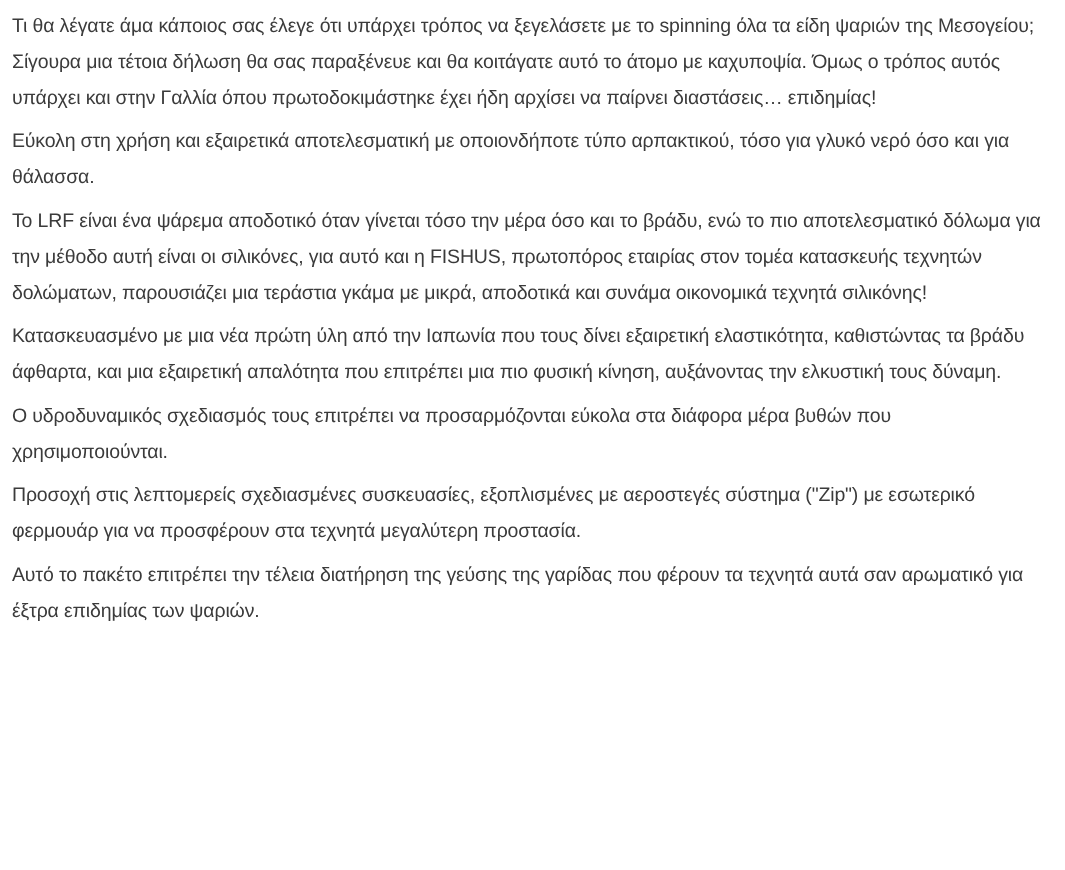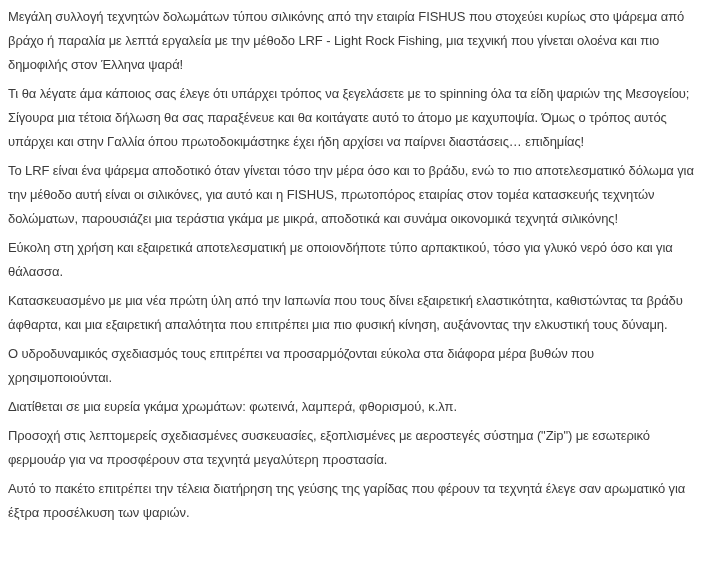--- a/index.html
+++ b/index.html
@@ -24,22 +24,20 @@
     text-align: left;
   }
   .description p {
     margin: 0 0 5px 0;
   }
 </style>
 </head>
 <body>
 
 <main class="description">
-  <p>Μεγάλη συλλογή τεχνητών δολωμάτων τύπου σιλικόνης από την εταιρία FISHUS που στοχεύει κυρίως στο ψάρεμα από βράχο ή παραλία με λεπτά εργαλεία με την μέθοδο LRF - Light Rock Fishing, μια τεχνική που γίνεται ολοένα και πιο δημοφιλής στον Έλληνα ψαρά!</p>
   <p>Τι θα λέγατε άμα κάποιος σας έλεγε ότι υπάρχει τρόπος να ξεγελάσετε με το spinning όλα τα είδη ψαριών της Μεσογείου; Σίγουρα μια τέτοια δήλωση θα σας παραξένευε και θα κοιτάγατε αυτό το άτομο με καχυποψία. Όμως ο τρόπος αυτός υπάρχει και στην Γαλλία όπου πρωτοδοκιμάστηκε έχει ήδη αρχίσει να παίρνει διαστάσεις… επιδημίας!</p>
+  <p>Εύκολη στη χρήση και εξαιρετικά αποτελεσματική με οποιονδήποτε τύπο αρπακτικού, τόσο για γλυκό νερό όσο και για θάλασσα.</p>
   <p>Το LRF είναι ένα ψάρεμα αποδοτικό όταν γίνεται τόσο την μέρα όσο και το βράδυ, ενώ το πιο αποτελεσματικό δόλωμα για την μέθοδο αυτή είναι οι σιλικόνες, για αυτό και η FISHUS, πρωτοπόρος εταιρίας στον τομέα κατασκευής τεχνητών δολώματων, παρουσιάζει μια τεράστια γκάμα με μικρά, αποδοτικά και συνάμα οικονομικά τεχνητά σιλικόνης!</p>
-  <p>Εύκολη στη χρήση και εξαιρετικά αποτελεσματική με οποιονδήποτε τύπο αρπακτικού, τόσο για γλυκό νερό όσο και για θάλασσα.</p>
   <p>Κατασκευασμένο με μια νέα πρώτη ύλη από την Ιαπωνία που τους δίνει εξαιρετική ελαστικότητα, καθιστώντας τα βράδυ άφθαρτα, και μια εξαιρετική απαλότητα που επιτρέπει μια πιο φυσική κίνηση, αυξάνοντας την ελκυστική τους δύναμη.</p>
   <p>Ο υδροδυναμικός σχεδιασμός τους επιτρέπει να προσαρμόζονται εύκολα στα διάφορα μέρα βυθών που χρησιμοποιούνται.</p>
-  <p>Διατίθεται σε μια ευρεία γκάμα χρωμάτων: φωτεινά, λαμπερά, φθορισμού, κ.λπ.</p>
   <p>Προσοχή στις λεπτομερείς σχεδιασμένες συσκευασίες, εξοπλισμένες με αεροστεγές σύστημα ("Zip") με εσωτερικό φερμουάρ για να προσφέρουν στα τεχνητά μεγαλύτερη προστασία.</p>
-  <p>Αυτό το πακέτο επιτρέπει την τέλεια διατήρηση της γεύσης της γαρίδας που φέρουν τα τεχνητά έλεγε σαν αρωματικό για έξτρα προσέλκυση των ψαριών.</p>
+  <p>Αυτό το πακέτο επιτρέπει την τέλεια διατήρηση της γεύσης της γαρίδας που φέρουν τα τεχνητά αυτά σαν αρωματικό για έξτρα επιδημίας των ψαριών.</p>
 </main>
 
 </body></html>

